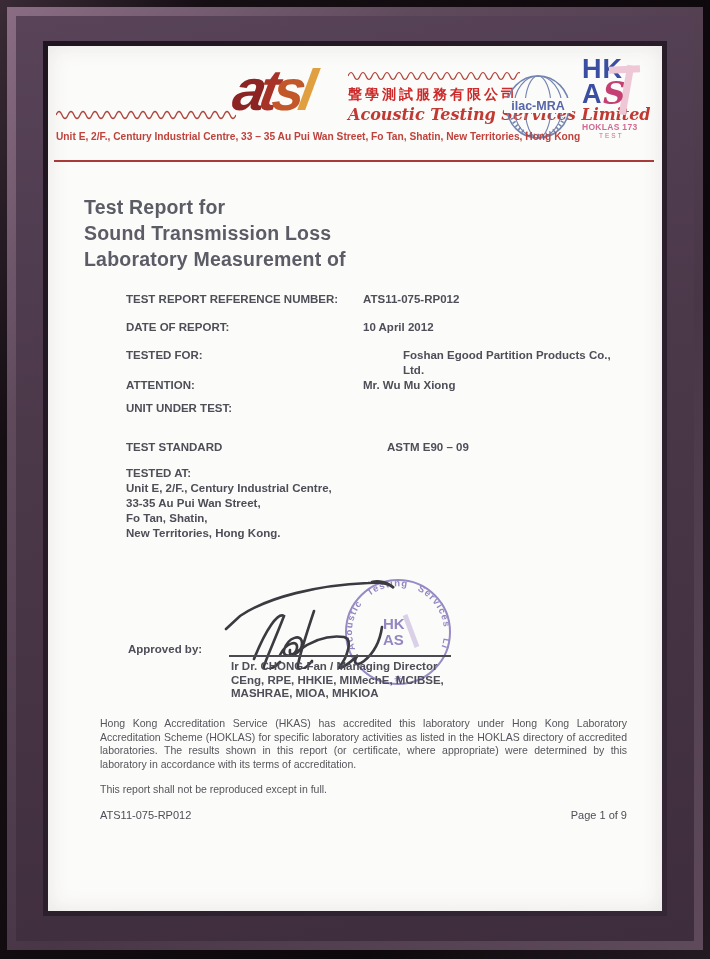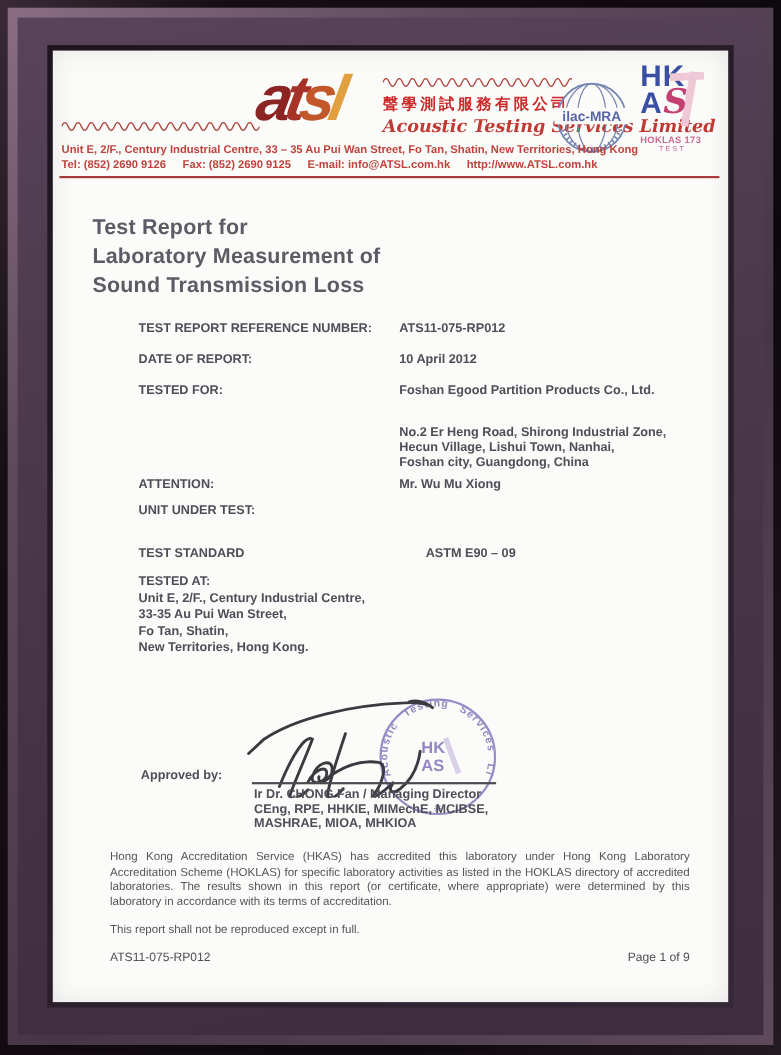--- a/index.html
+++ b/index.html
@@ -44,21 +44,21 @@
   .rule{position:absolute;left:6px;right:8px;top:114px;height:2px;background:#a83a3a;}
 
   
   .title{margin:30px 0 0 36px;font-size:19.5px;font-weight:bold;color:#5c5c66;line-height:26px;letter-spacing:0.2px;}
   .fields{margin:20px 0 0 78px;width:500px;font-size:11.5px;font-weight:bold;color:#4e4e58;line-height:15px;}
   .row{display:flex;margin-bottom:13px;}
   .lbl{width:237px;flex:none;}
   .val{flex:1;}
   .ml{white-space:pre-line;}
   .row-foraddr{margin-bottom:6px;}.row-foraddr .val{line-height:14px;}
-  .row-for{margin-bottom:23px;}
+  .row-for{margin-bottom:0;gap:40px;}
   .row-att{margin-bottom:8px;}
   .row-uut{margin-bottom:24px;}
   .row-uut .val{word-spacing:3px;}
   .row-std{margin-bottom:11px;gap:24px;}
   .row-at{margin-bottom:0;flex-direction:column;}
 
   
   .approval{position:relative;height:140px;margin-top:26px;font-size:11.5px;font-weight:bold;color:#4e4e58;}
   .stamp{position:absolute;left:285px;top:0;opacity:0.85;}
   .sig{position:absolute;left:170px;top:2px;}
@@ -111,53 +111,41 @@
             <span class="hkas-brush-h"></span>
             <span class="hkas-brush-v"></span>
             <span class="hkas-a">A</span>
             <span class="hkas-s">S</span>
           </div>
           <div class="hkas-scheme">HOKLAS 173</div>
           <div class="hkas-test">TEST</div>
         </div>
 
         <div class="addr">Unit E, 2/F., Century Industrial Centre, 33 – 35 Au Pui Wan Street, Fo Tan, Shatin, New Territories, Hong Kong</div>
-        <div class="contacts">
-          <span>Tel: (852) 2690 9126</span>
-          <span>Fax: (852) 2690 9125</span>
-          <span>E-mail: info@ATSL.com.hk</span>
-          <span>http://www.ATSL.com.hk</span>
-        </div>
         <div class="rule"></div>
       </div>
 
       <div class="title">
         <div>Test Report for</div>
+        <div>Sound Transmission Loss</div>
         <div>Laboratory Measurement of</div>
-        <div>Sound Transmission Loss</div>
       </div>
 
       <div class="fields">
         <div class="row">
           <div class="lbl">TEST REPORT REFERENCE NUMBER:</div>
           <div class="val">ATS11-075-RP012</div>
         </div>
         <div class="row">
           <div class="lbl">DATE OF REPORT:</div>
           <div class="val">10 April 2012</div>
         </div>
         <div class="row row-for">
           <div class="lbl">TESTED FOR:</div>
           <div class="val">Foshan Egood Partition Products Co., Ltd.</div>
-        </div>
-        <div class="row row-foraddr">
-          <div class="lbl"></div>
-          <div class="val ml">No.2 Er Heng Road, Shirong Industrial Zone,
-Hecun Village, Lishui Town, Nanhai,
-Foshan city, Guangdong, China</div>
         </div>
         <div class="row row-att">
           <div class="lbl">ATTENTION:</div>
           <div class="val">Mr. Wu Mu Xiong</div>
         </div>
         <div class="row row-uut">
           <div class="lbl">UNIT UNDER TEST:</div>
         </div>
         <div class="row row-std">
           <div class="lbl">TEST STANDARD</div>

